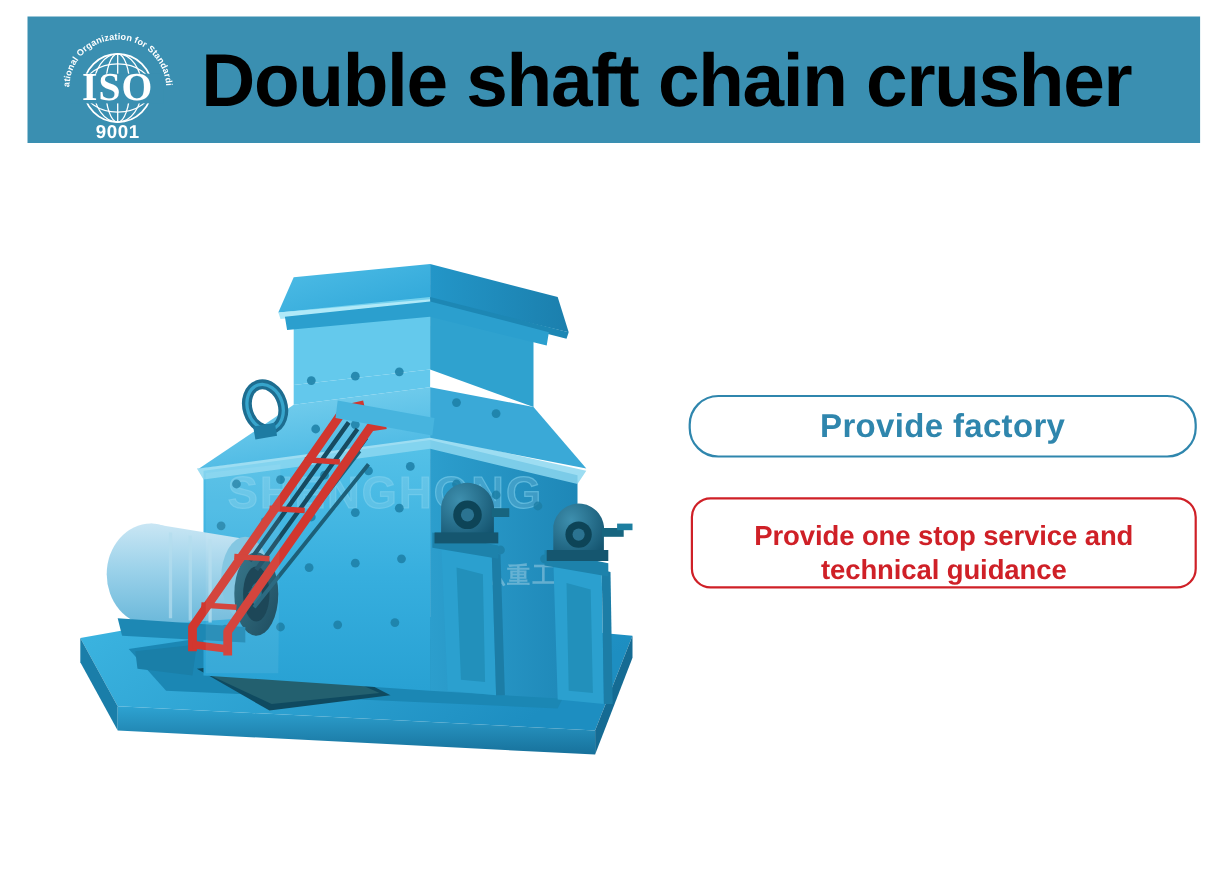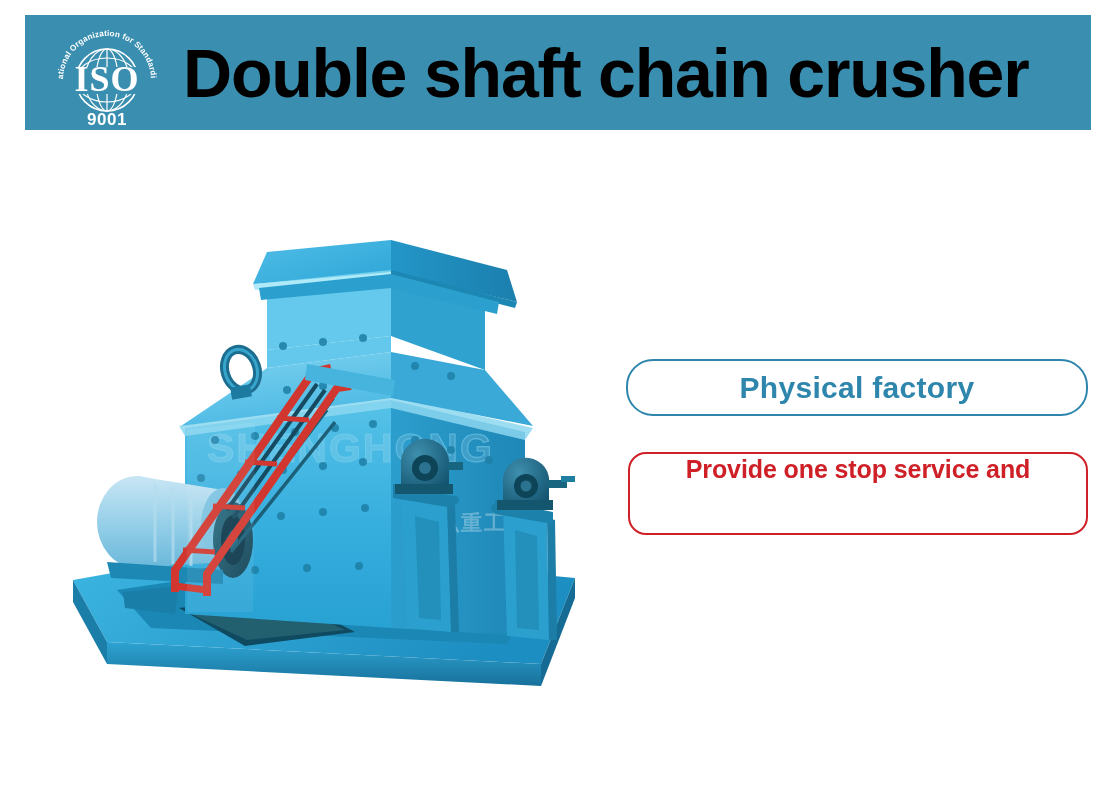--- a/index.html
+++ b/index.html
@@ -90,21 +90,21 @@
     position: absolute;
     left: 628px;
     top: 452px;
     width: 460px;
     height: 83px;
     border: 2px solid #cf2027;
     border-radius: 18px;
     box-sizing: border-box;
     background: #ffffff;
     display: flex;
-    align-items: flex-start;
+    align-items: flex-end;
     justify-content: center;
     padding: 0 12px;
   }
   #callout-service .txt {
     color: #cf2027;
     font-family: "Liberation Sans", sans-serif;
     font-weight: bold;
     font-size: 25px;
     text-align: center;
     line-height: 1.22;
@@ -346,20 +346,21 @@
       <path d="M 222,178 L 254,180" stroke="#d1372f" stroke-width="5" fill="none"></path>
 
       <polygon points="252,124 340,140 338,156 250,140" fill="#47b4de"></polygon>
     </g>
 
     <polygon points="132,190 200,182 198,372 132,372" fill="#ffffff" opacity="0.07"></polygon>
   </svg>
 </div>
 
 <div id="callout-physical-factory">
-  <span class="txt">Physical factory</span>
+  <span class="txt">Provide factory</span>
 </div>
 
 <div id="callout-service">
   <div class="txt">
     <span>Provide one stop service and</span><br>
+    <span>technical guidance</span>
   </div>
 </div>
 
 </body></html>

